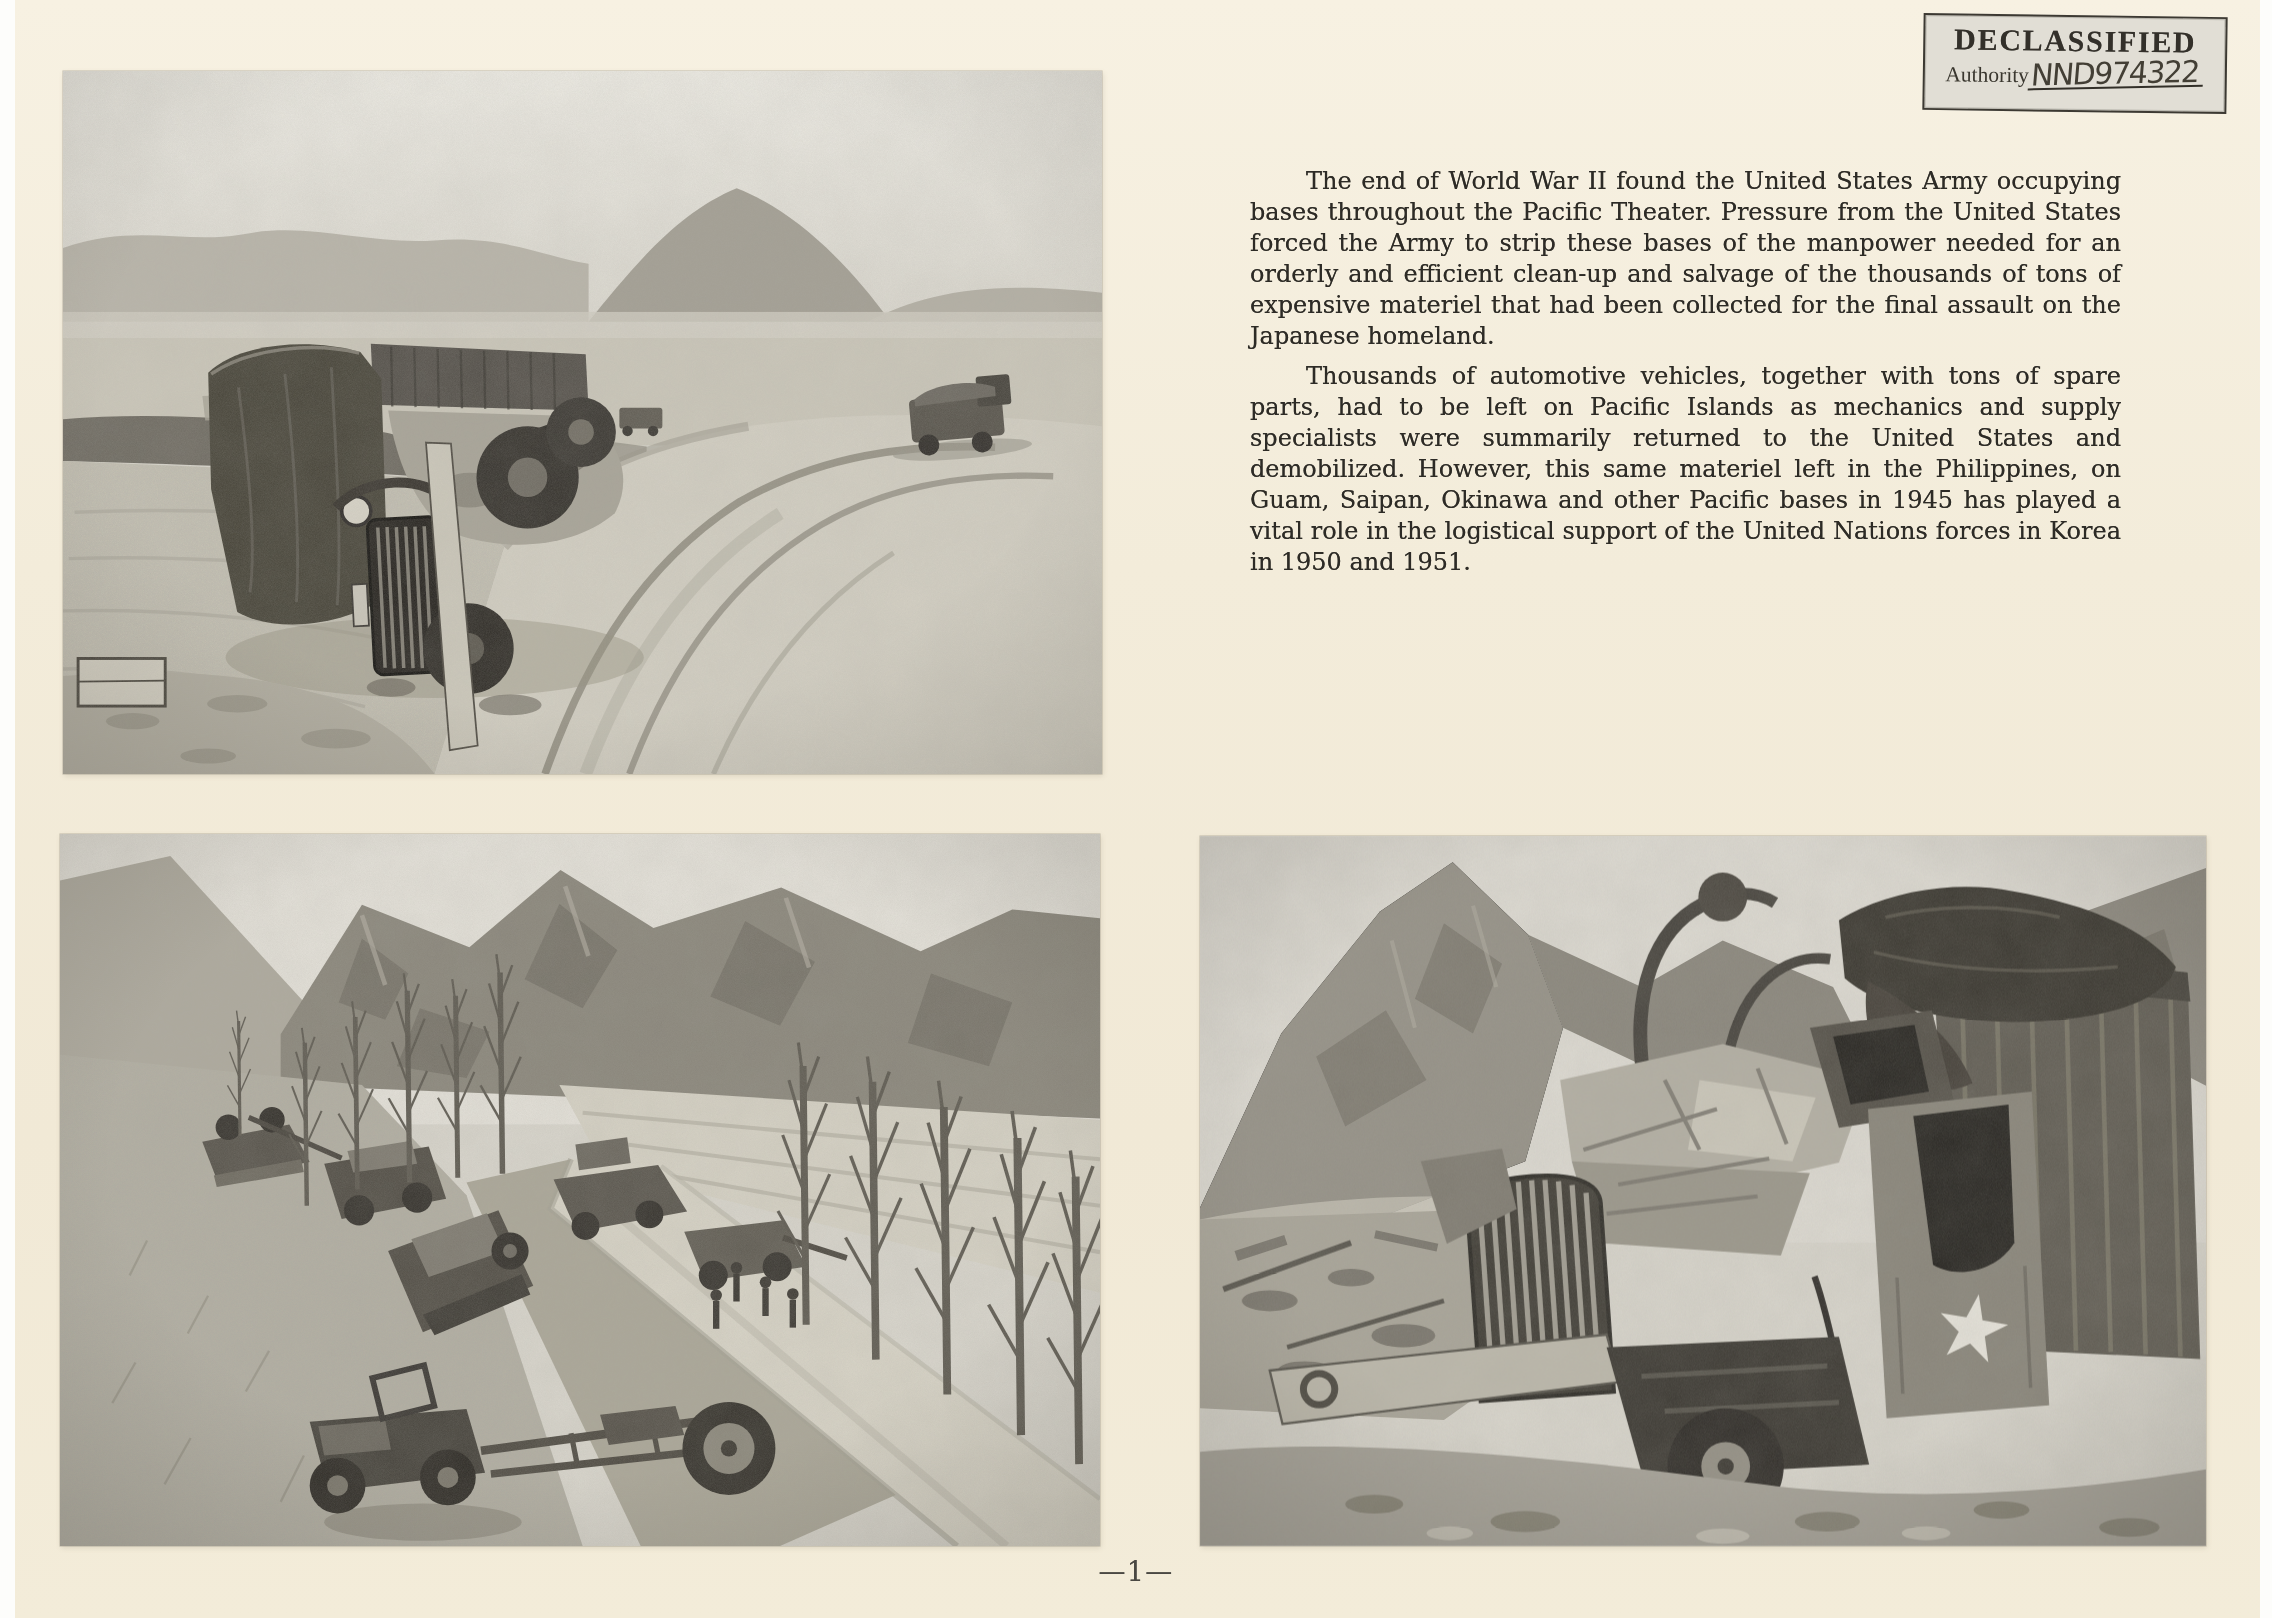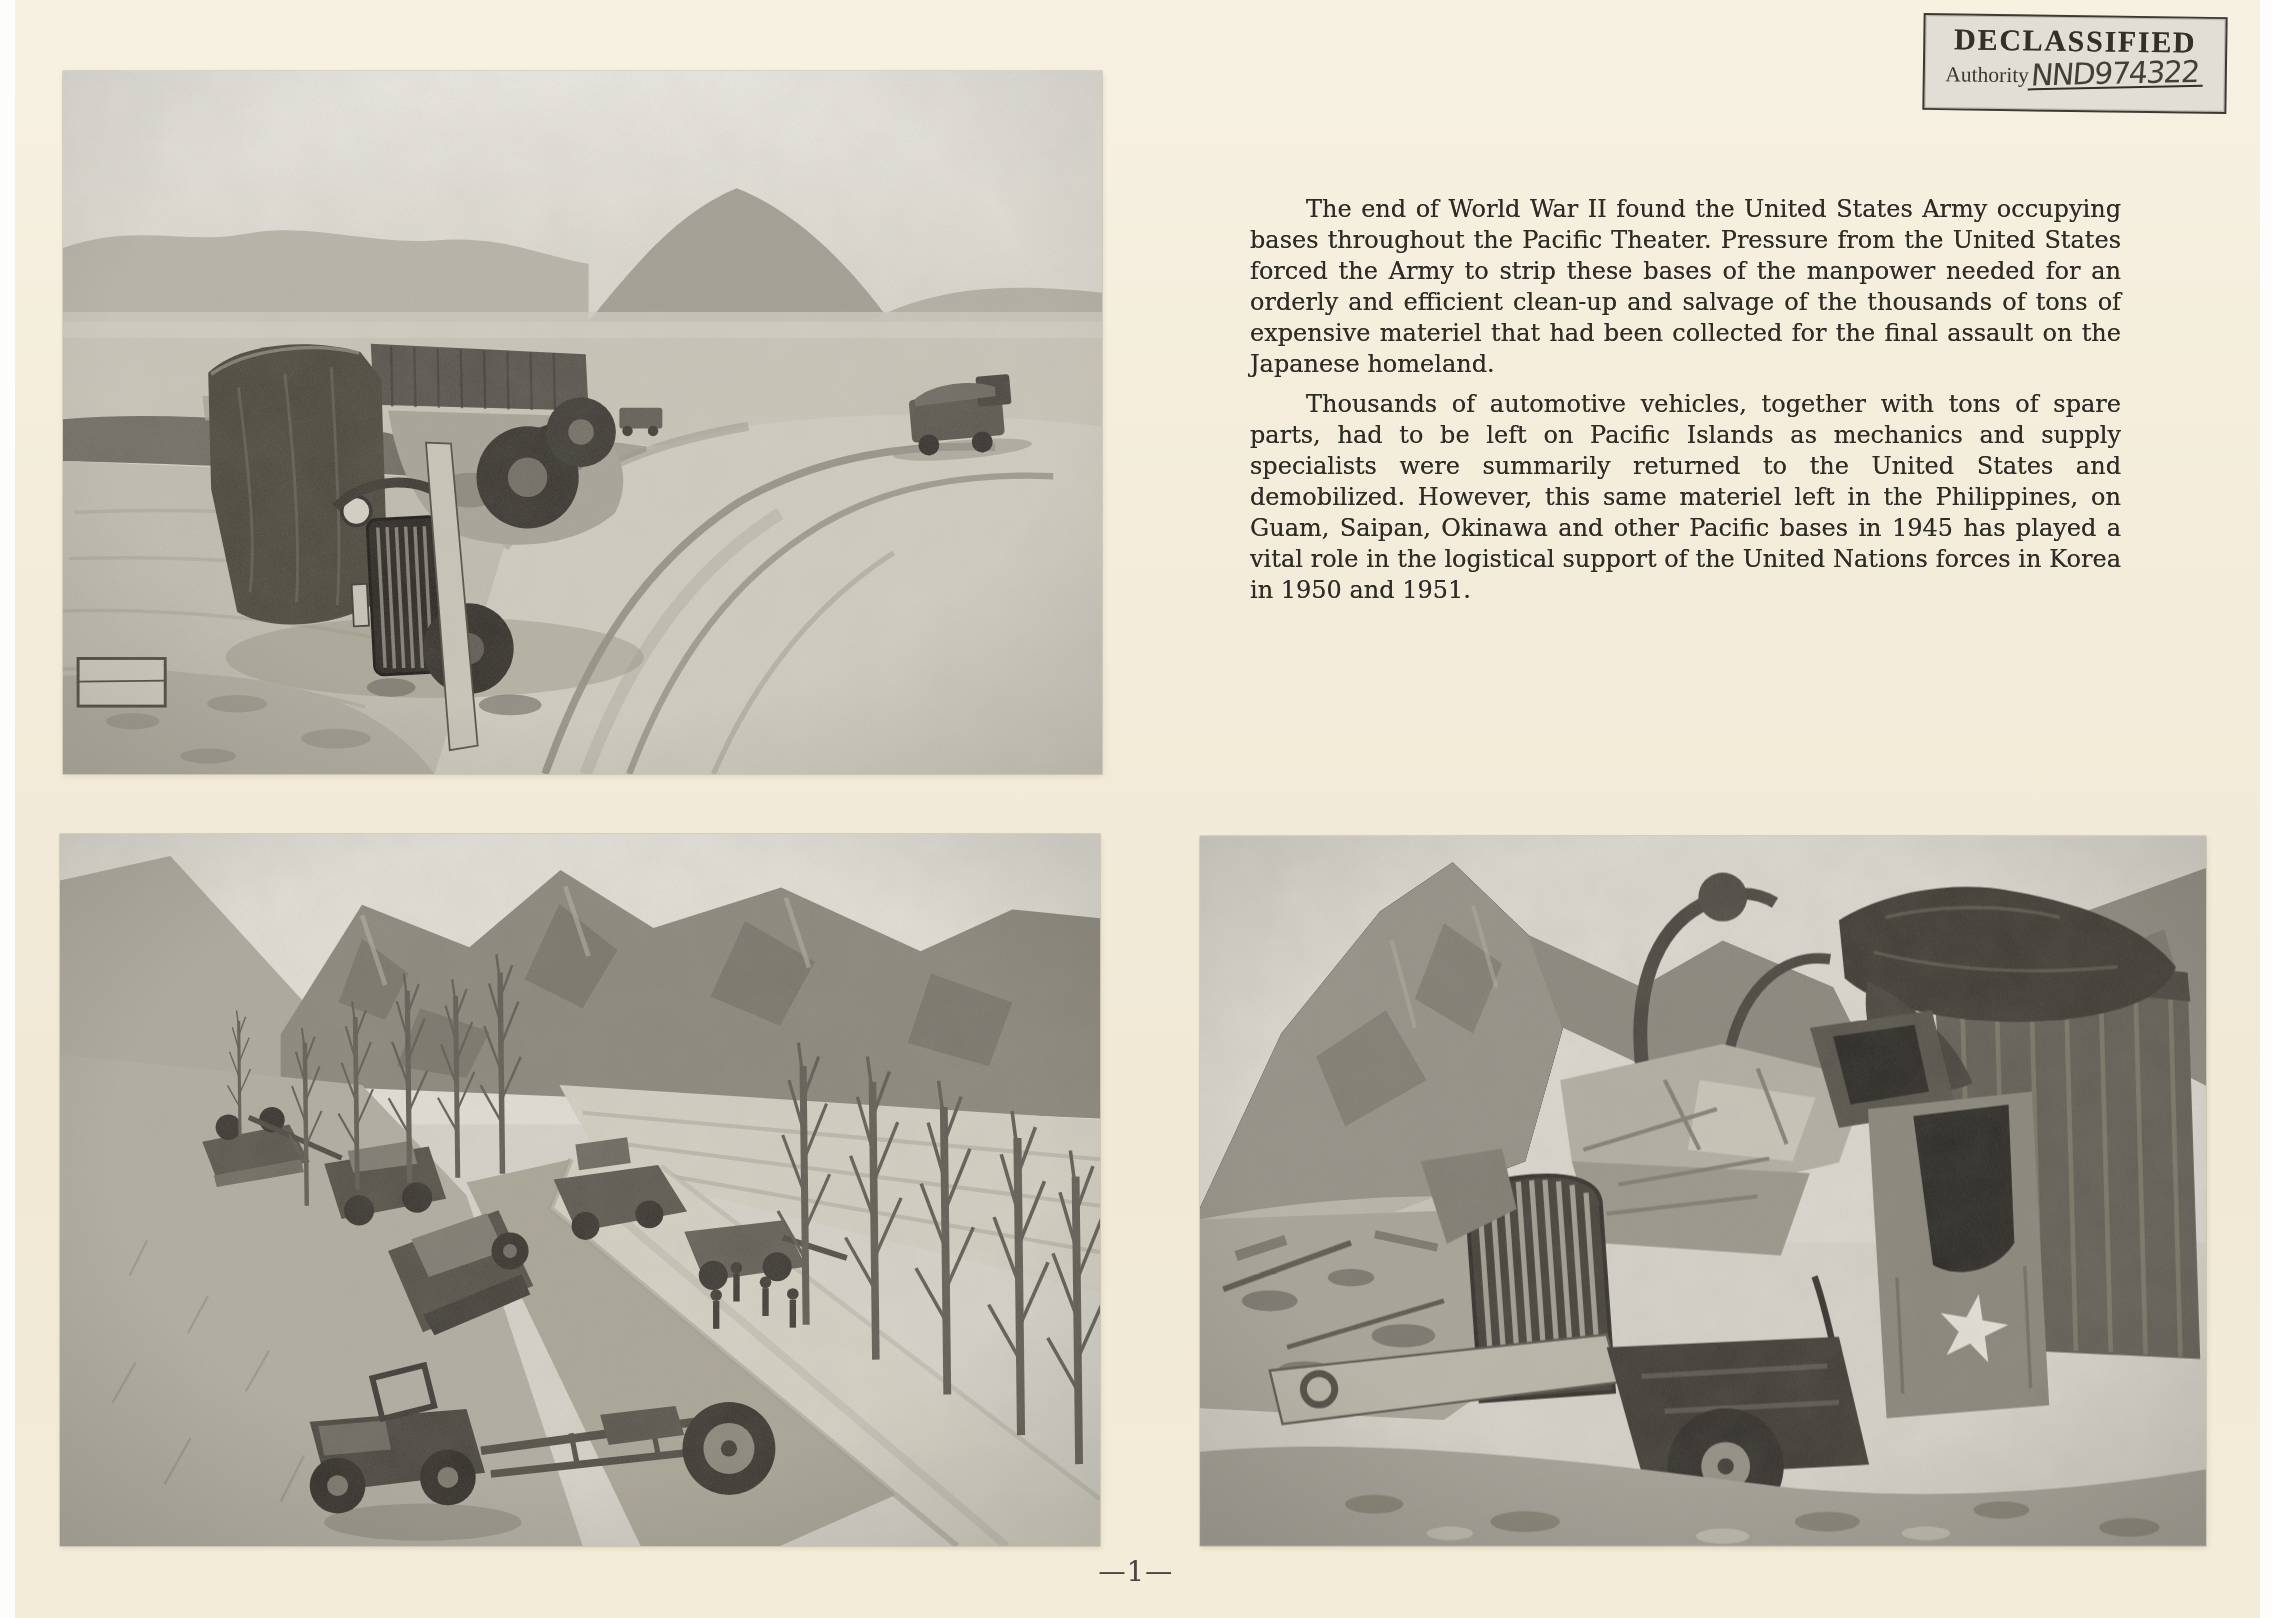--- a/index.html
+++ b/index.html
@@ -21,21 +21,21 @@
   .stamp-title{margin-top:7px;text-align:center;font-family:"Liberation Serif",serif;
     font-weight:bold;font-size:30px;letter-spacing:1.7px;color:#33302a;
     text-shadow:0 0 0.6px rgba(51,48,42,.55);}
   .stamp-auth{display:flex;align-items:baseline;justify-content:center;margin-top:1.2px;}
   .stamp-auth-label{font-family:"Liberation Serif",serif;font-size:21.5px;color:#3a372f;}
   .stamp-auth-value{font-family:"DejaVu Sans",sans-serif;font-size:30px;color:#433f35;
     letter-spacing:-1.7px;transform:rotate(-2deg) skewX(-6deg);display:inline-block;
     border-bottom:2.9px solid #322f28;padding:0 5.8px 0 2.3px;line-height:0.9;}
   .text-block{position:absolute;left:1250px;top:166px;width:871px;
     font-size:24px;line-height:31px;color:#2d2b26;text-align:justify;
-    text-shadow:0 0 0.3px rgba(45,43,38,.75);margin-top:28px;}
+    text-shadow:0 0 0.3px rgba(45,43,38,.75);}
   .text-block p{margin:0;text-indent:56px;}
   .text-block p + p{margin-top:9.3px;}
   .page-number{position:absolute;left:962px;top:1556px;width:348px;text-align:center;
     font-size:27px;color:#4a4843;letter-spacing:1.2px;
     text-shadow:0 0 0.3px rgba(70,68,62,.6);}
 </style>
 </head>
 <body>
 
 <div class="canvas">

